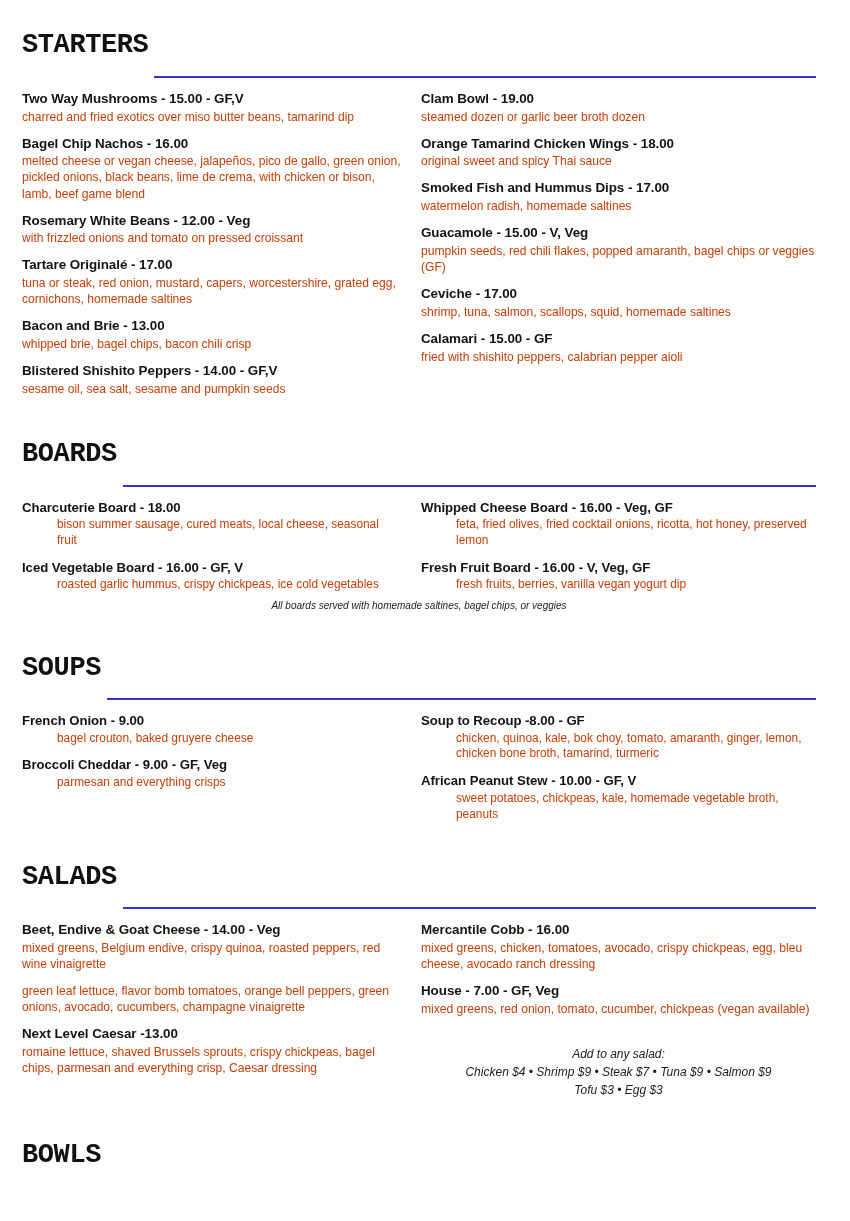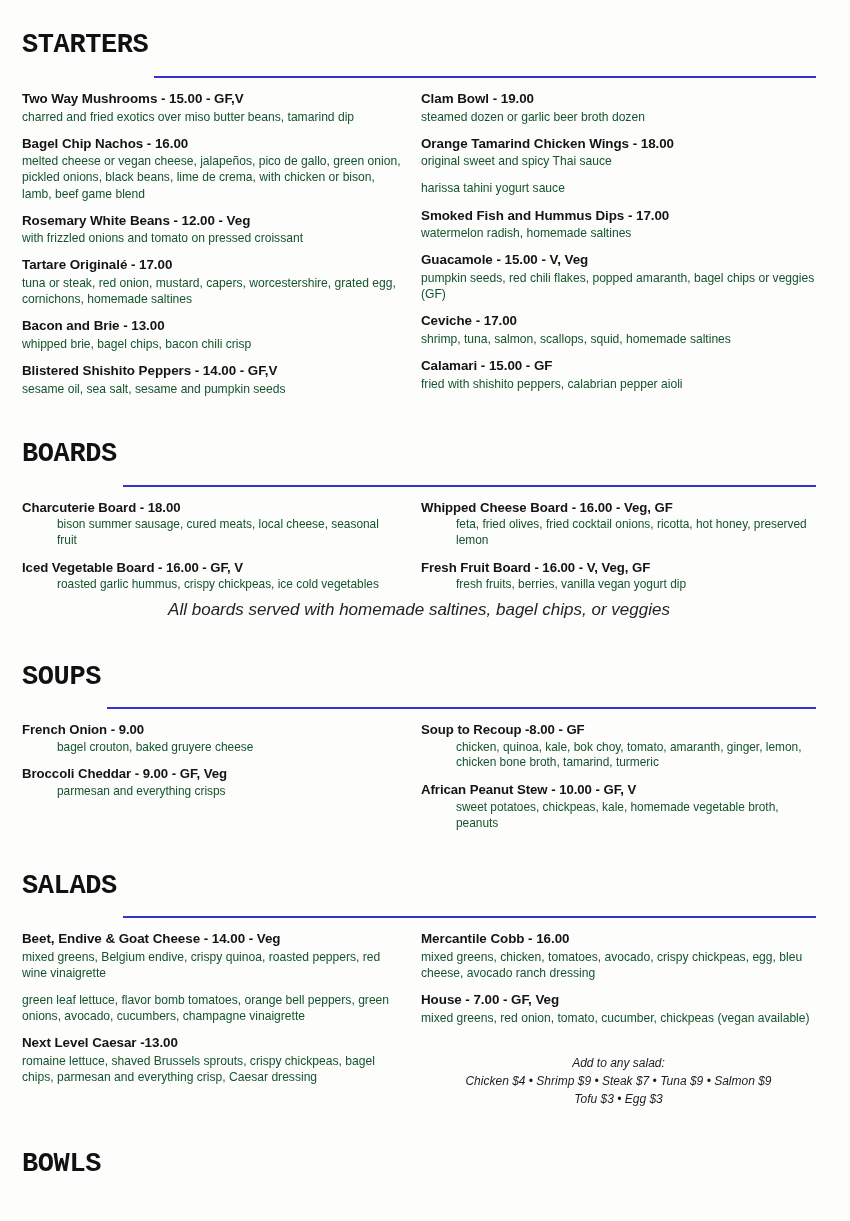--- a/index.html
+++ b/index.html
@@ -55,27 +55,27 @@
     font-weight: 700;
     letter-spacing: -0.05px;
     line-height: 1.25;
     color: #141417;
     margin-bottom: 1px;
   }
   .item-desc {
     font-size: 12.1px;
     font-weight: 400;
     line-height: 1.33;
-    color: #14532d;
+    color: #c2410c;
   }
 
   .note {
     text-align: center;
     font-style: italic;
-    font-size: 17px;
+    font-size: 10px;
     color: #232327;
     margin: 7px 0 0 0;
   }
 
   .addon {
     text-align: center;
     font-style: italic;
     font-size: 12px;
     line-height: 1.5;
     color: #1d1d21;
@@ -135,21 +135,20 @@
           <div class="col right">
             <div class="item">
               <div class="item-name">Clam Bowl - 19.00</div>
               <div class="item-desc">steamed dozen or garlic beer broth dozen</div>
             </div>
             <div class="item">
               <div class="item-name">Orange Tamarind Chicken Wings - 18.00</div>
               <div class="item-desc">original sweet and spicy Thai sauce</div>
             </div>
             <div class="item">
-              <div class="item-desc">harissa tahini yogurt sauce</div>
             </div>
             <div class="item">
               <div class="item-name">Smoked Fish and Hummus Dips - 17.00</div>
               <div class="item-desc">watermelon radish, homemade saltines</div>
             </div>
             <div class="item">
               <div class="item-name">Guacamole - 15.00 - V, Veg</div>
               <div class="item-desc">pumpkin seeds, red chili flakes, popped amaranth, bagel chips or veggies (GF)</div>
             </div>
             <div class="item">

